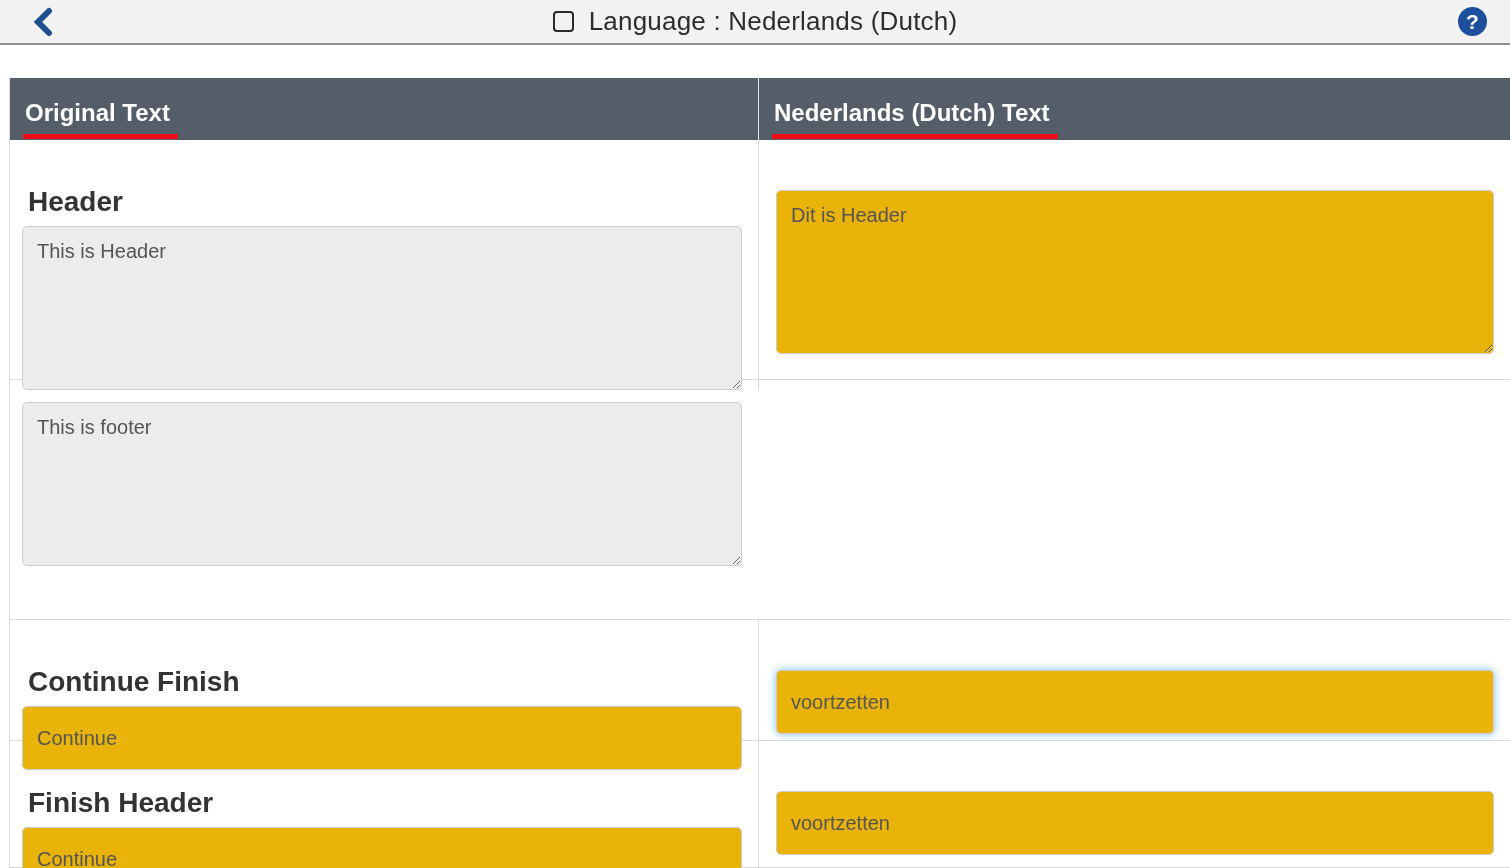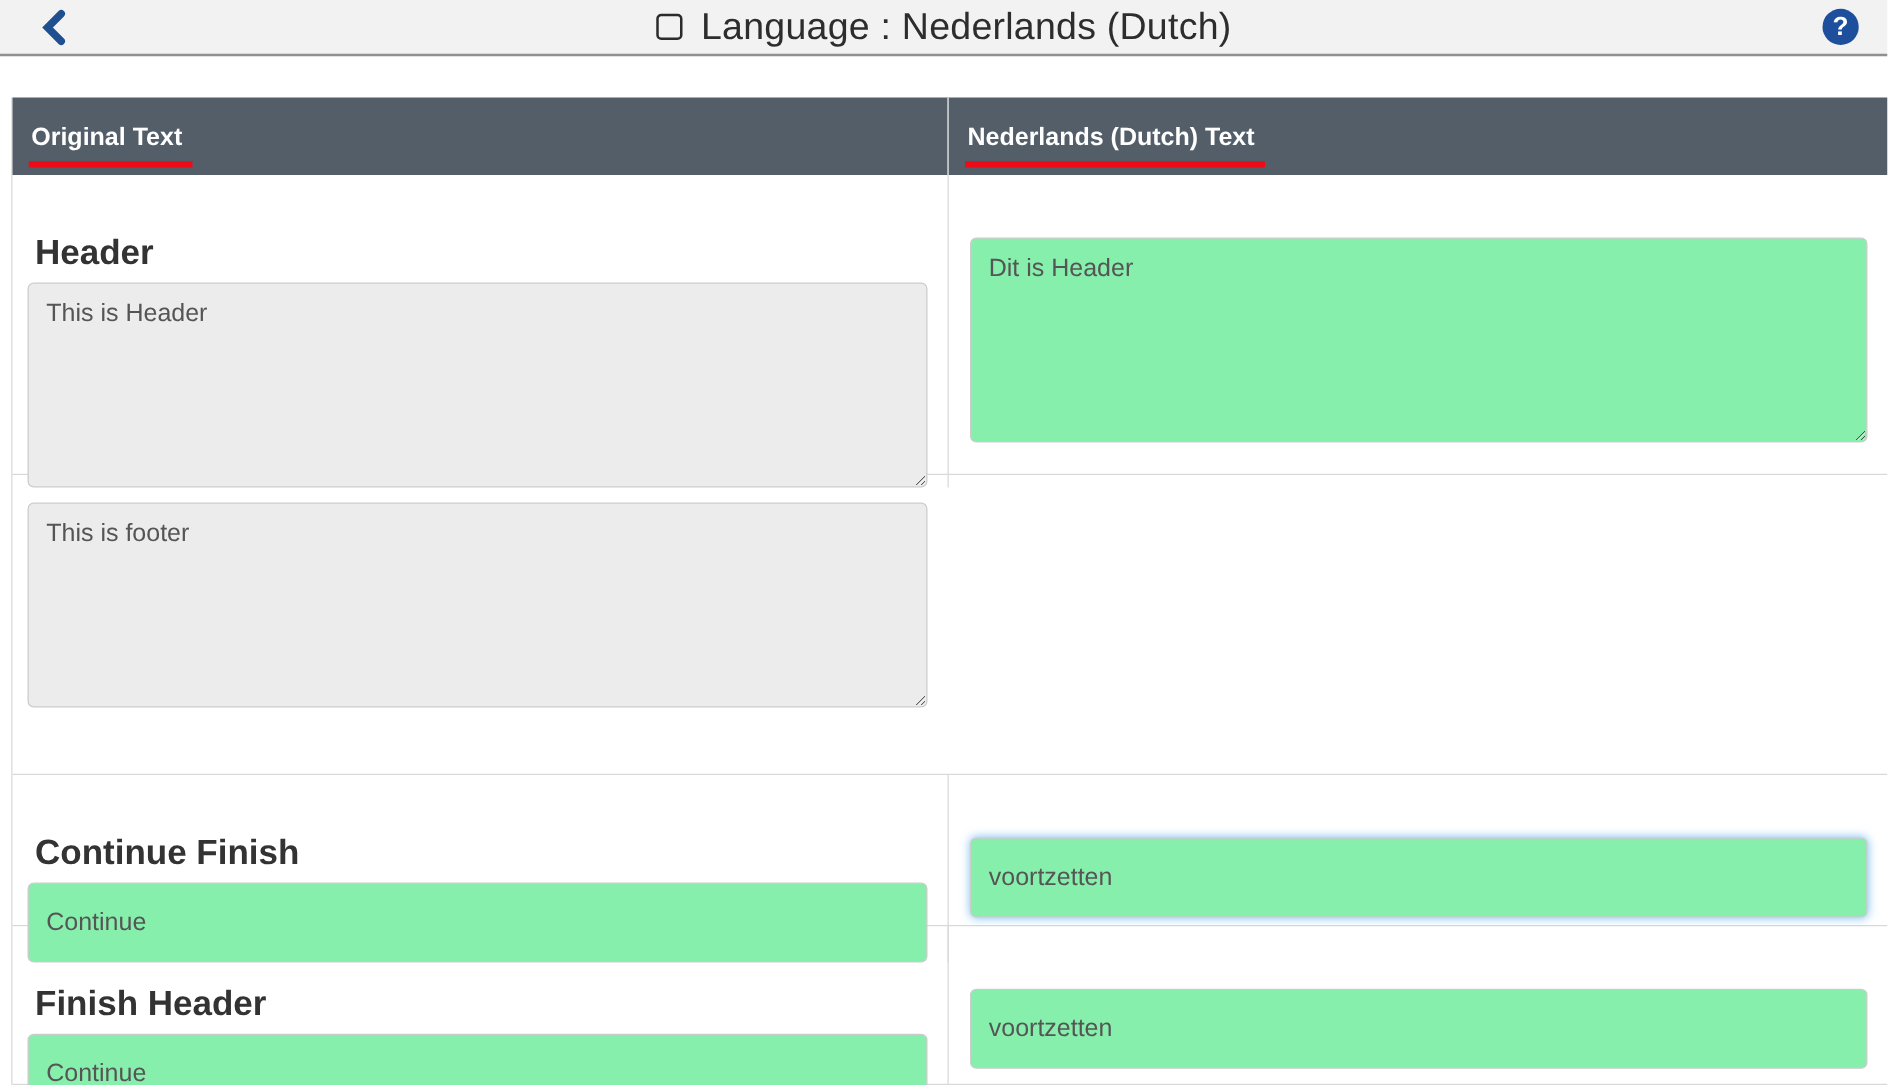--- a/index.html
+++ b/index.html
@@ -36,21 +36,21 @@
   .title-checkbox {
     width: 21px; height: 21px;
     border: 2px solid #2b2b2b;
     border-radius: 4px;
     background: transparent;
     margin-right: 15px;
     cursor: pointer;
     display: inline-block;
   }
   .topbar-title {
-    font-size: 30px;
+    font-size: 26px;
     color: #2d2d2d;
     letter-spacing: 0.2px;
   }
   .help-btn {
     position: absolute;
     right: 23px; top: 7px;
     width: 29px; height: 29px;
     border-radius: 50%;
     background: #1d4f9c;
     color: #ffffff;
@@ -76,21 +76,21 @@
   }
   .thead-row { border-bottom: none; height: 62px; }
   .thead-cell {
     background: #535e68;
     padding: 21px 0 0 15px;
   }
   .thead-cell.right { border-left: 1px solid #e6e6e6; }
   .col-title {
     display: inline-block;
     color: #ffffff;
-    font-size: 20px;
+    font-size: 24px;
     font-weight: bold;
     padding: 0 8px 7px 2px;
     margin-left: -2px;
     border-bottom: 5px solid #ee0b18;
   }
 
   .row-tall { height: 240px; }
   .row-short { height: 121px; }
   .row-last { height: 127px; }
 
@@ -112,21 +112,21 @@
   textarea, input[type="text"] {
     display: block;
     width: 100%;
     margin-top: 10px;
     border: 1px solid #cccccc;
     border-radius: 5px;
     font-family: "Liberation Sans", sans-serif;
     font-size: 20px;
     color: #555555;
     padding: 11px 14px;
-    background: #86efac;
+    background: #eab308;
     resize: both;
   }
   textarea { height: 164px; line-height: 1.35; }
   input[type="text"] { height: 64px; }
 
   .orig {
     background: #ececec;
     color: #555555;
   }
   .focused {

